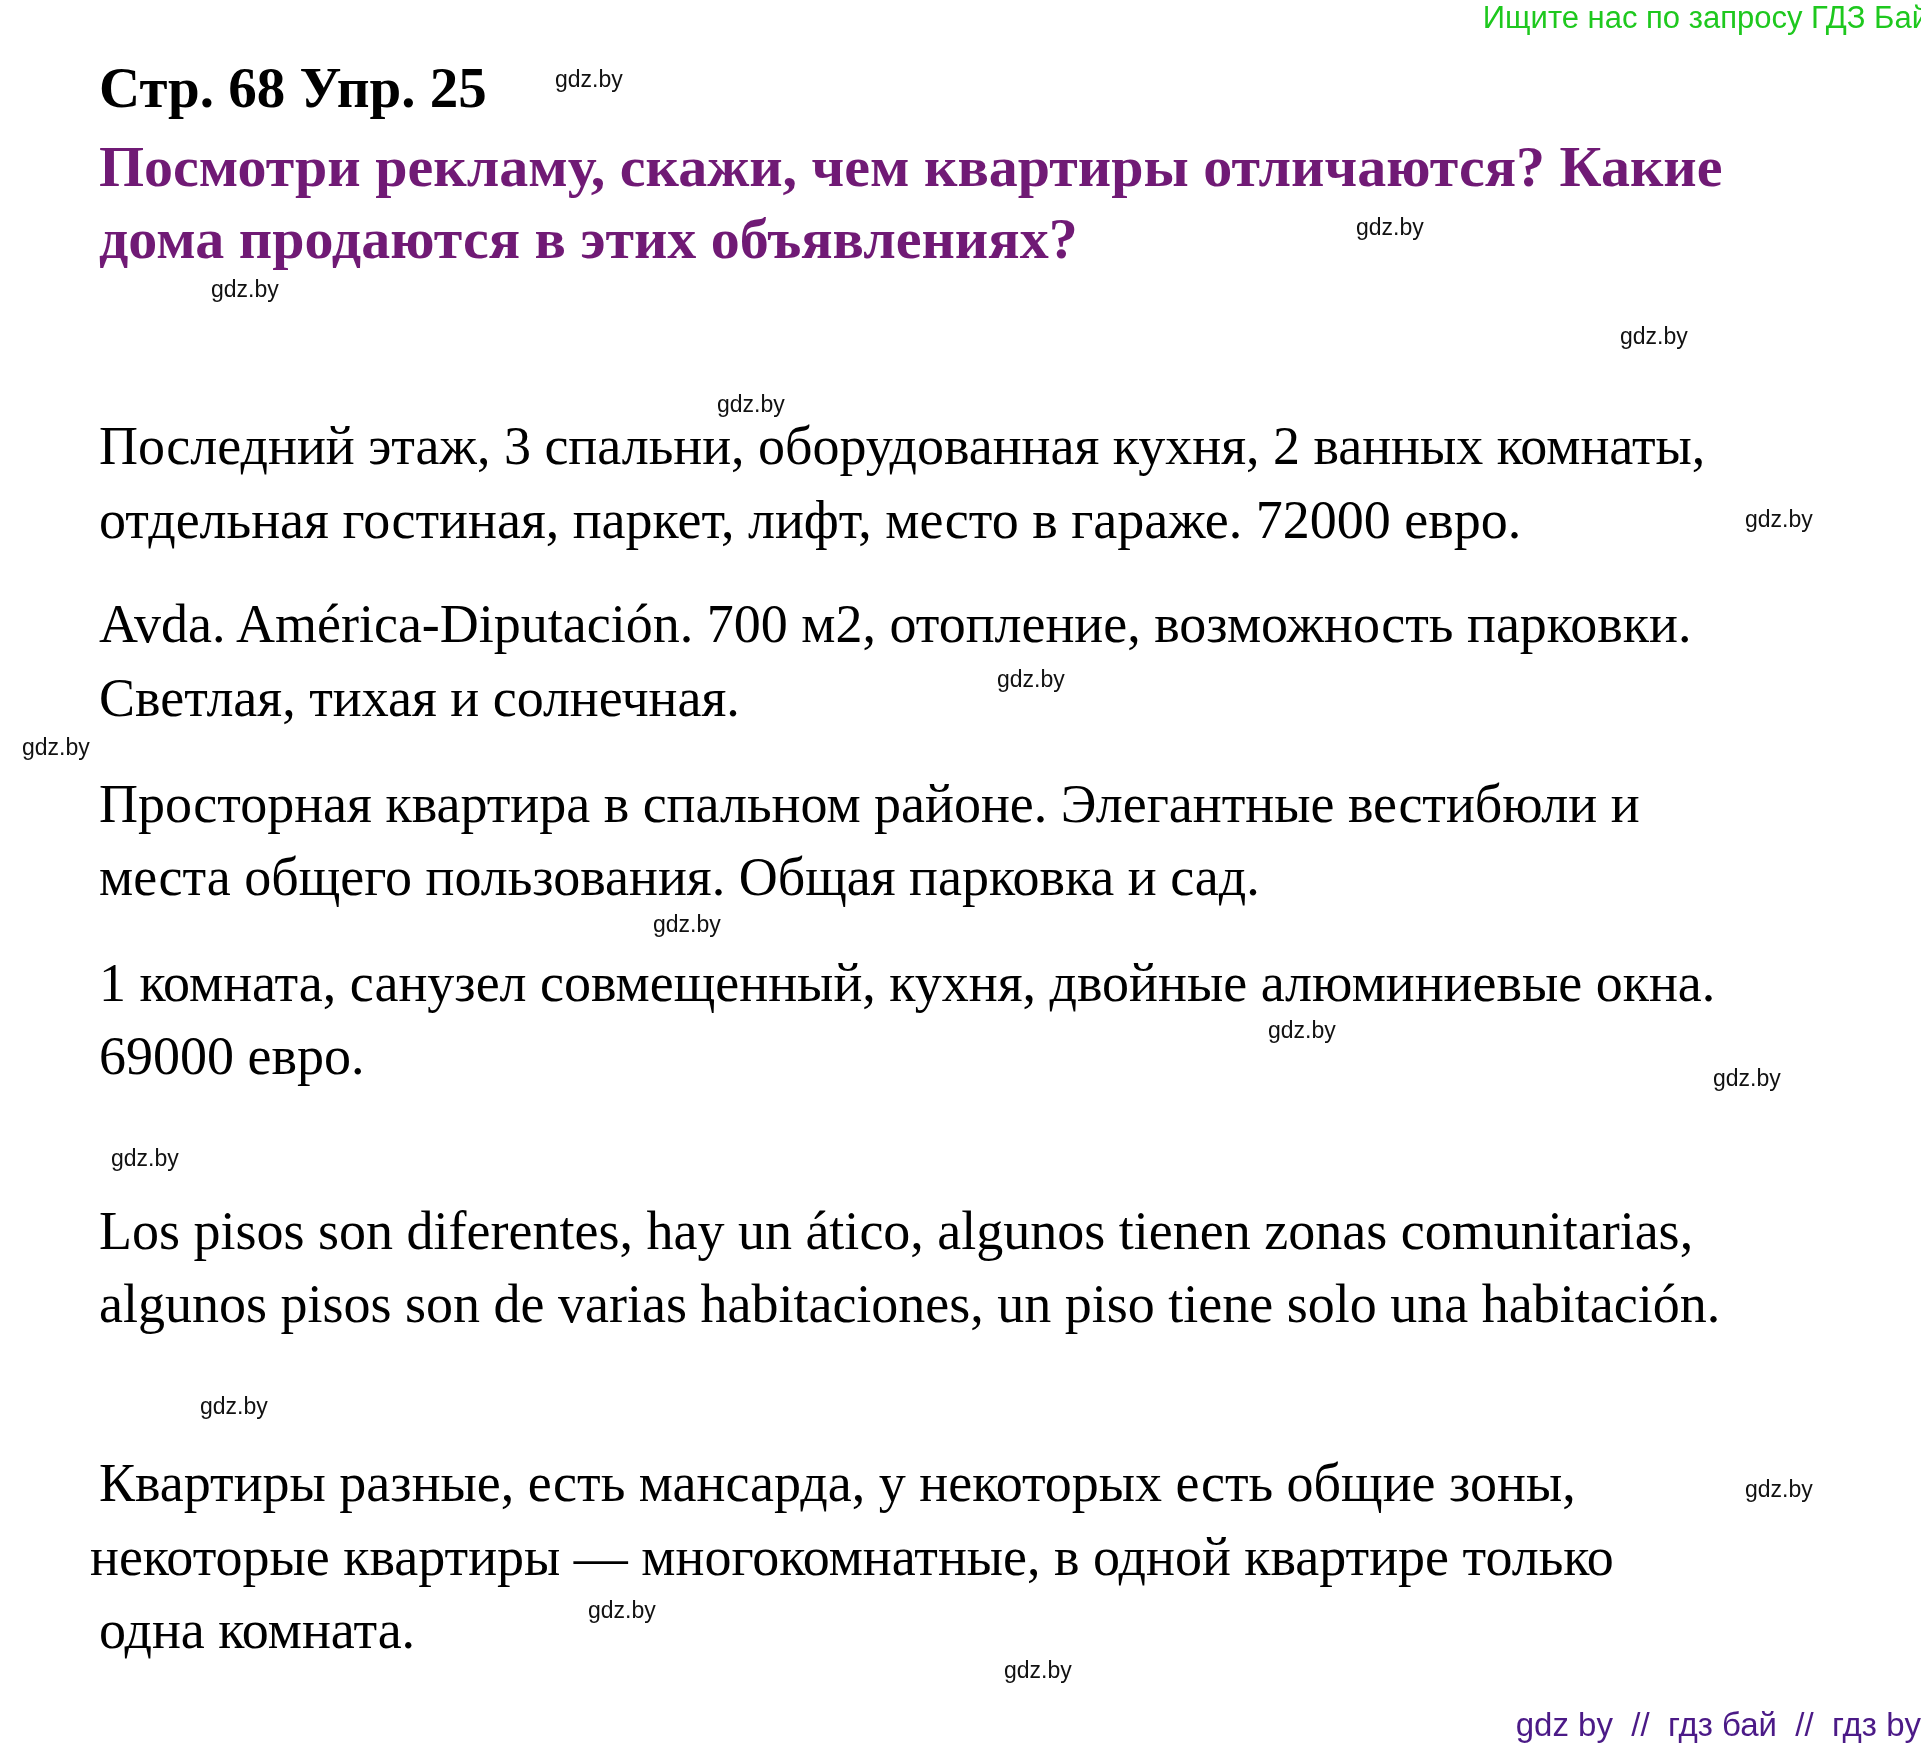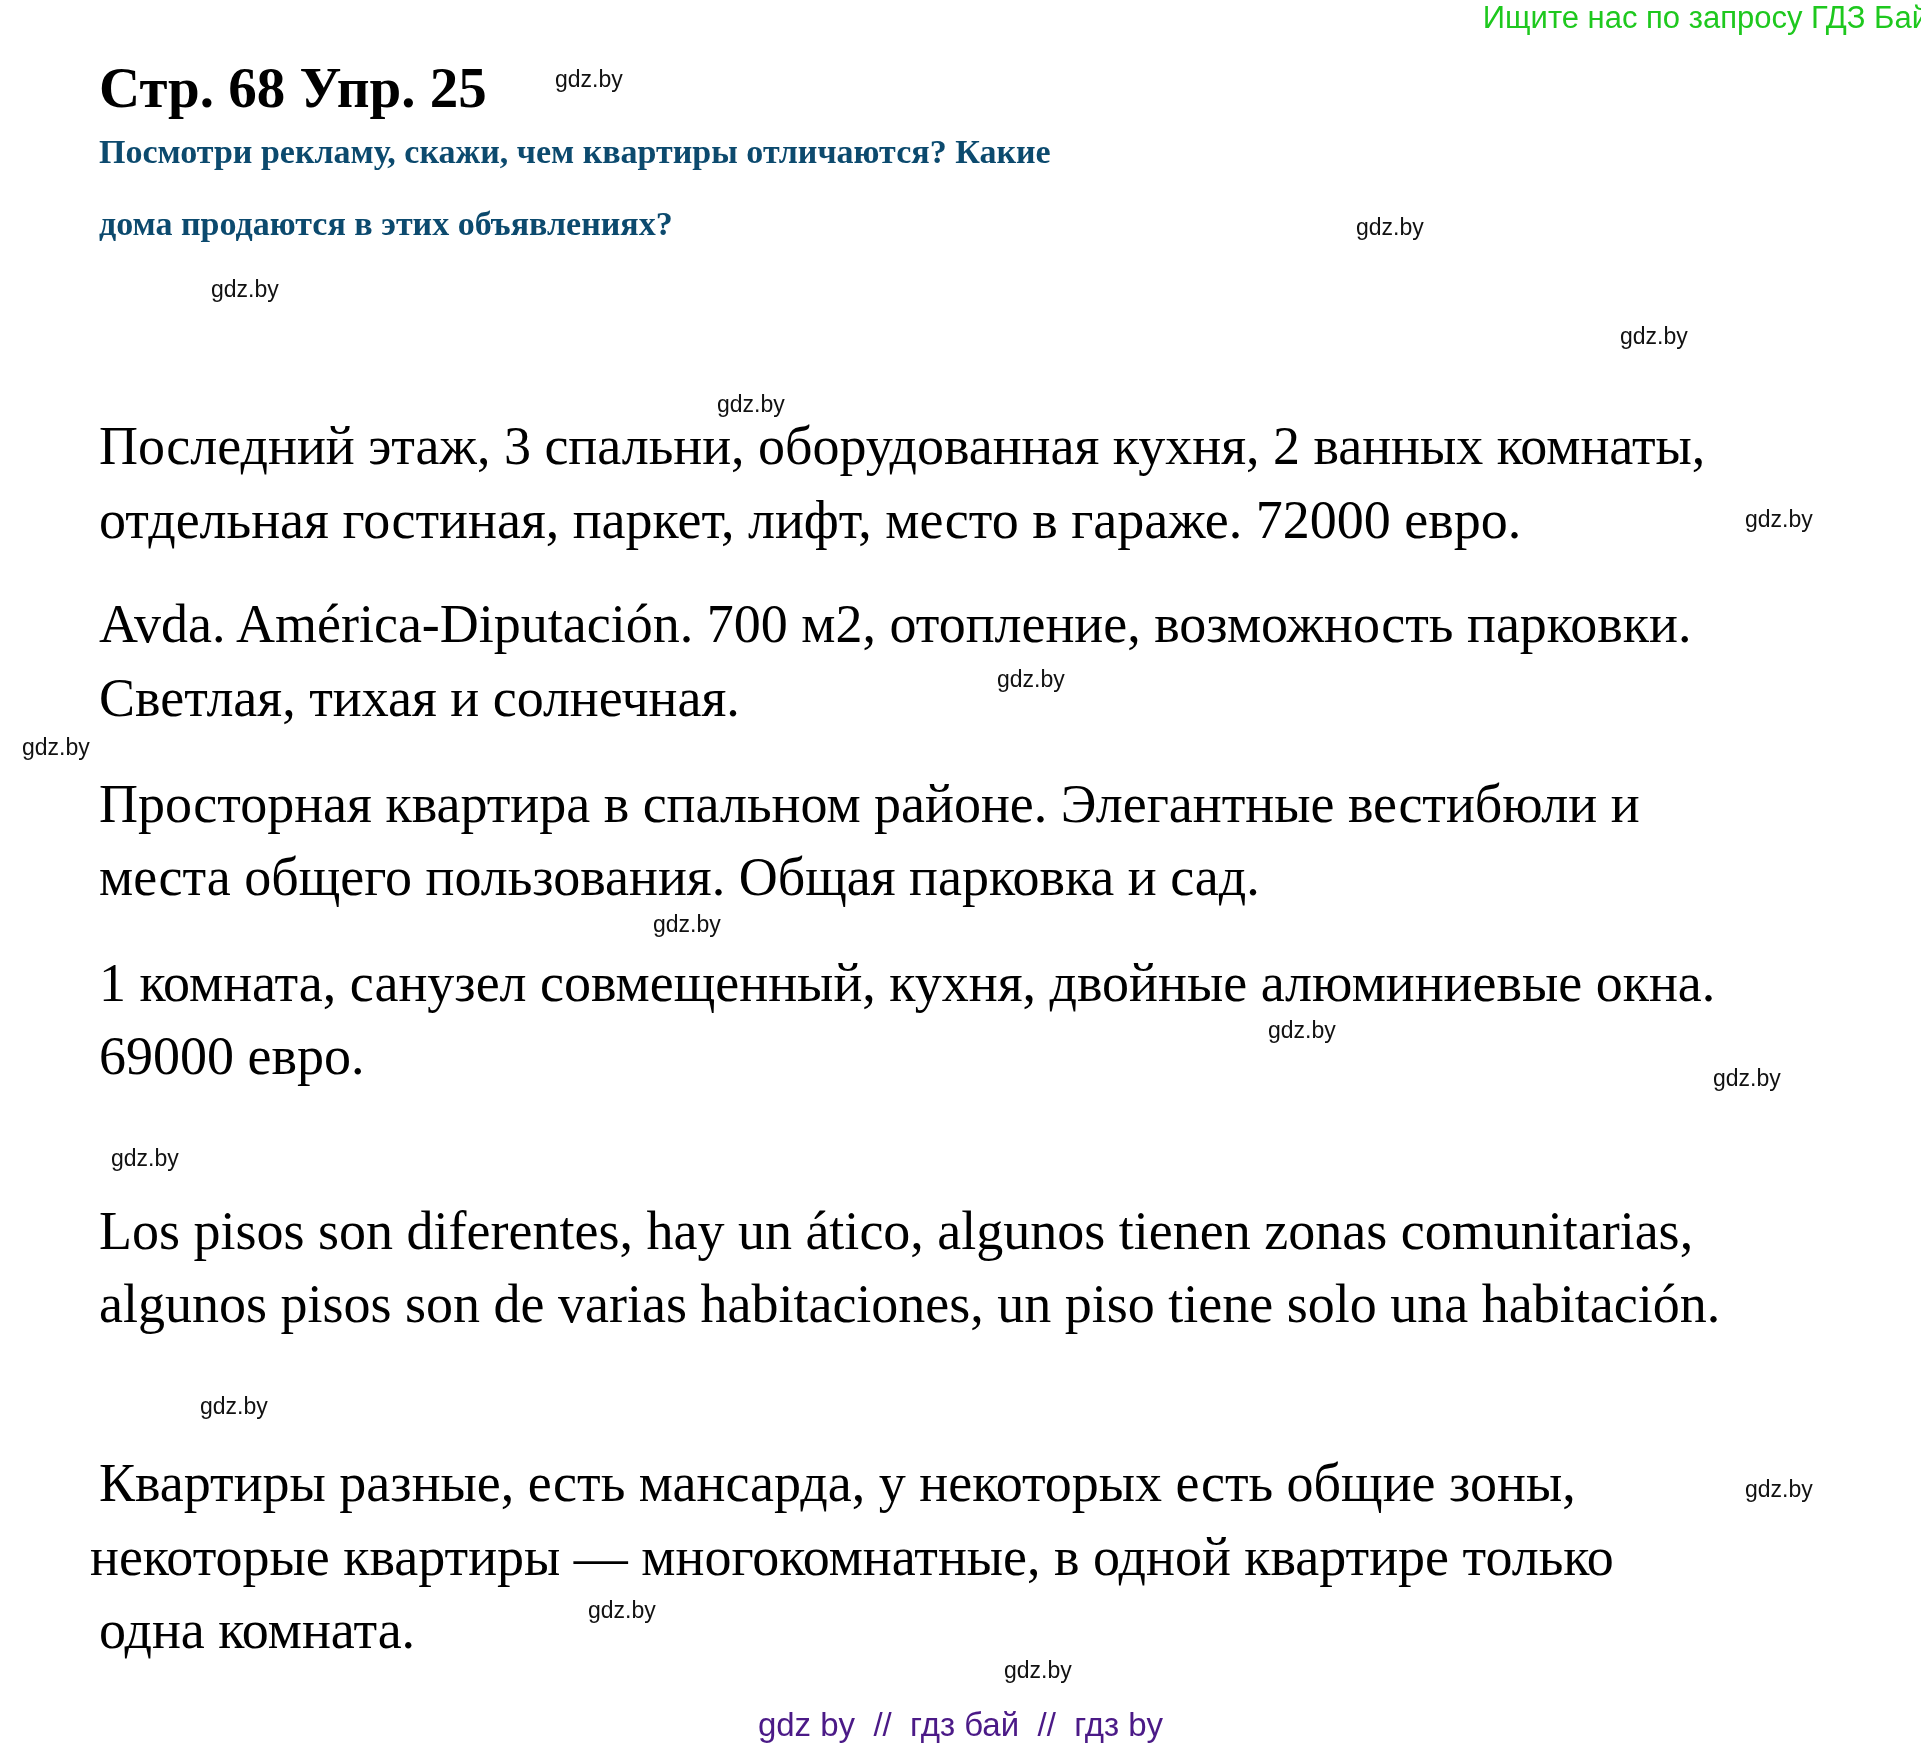--- a/index.html
+++ b/index.html
@@ -1,23 +1,23 @@
 <!DOCTYPE html>
 <html><head>
 <meta charset="utf-8">
 <style>
   html, body { margin:0; padding:0; background:#ffffff; }
   body { width:1921px; height:1749px; position:relative; overflow:hidden; }
   .abs { position:absolute; white-space:nowrap; }
   .promo-top { font-family:"Liberation Sans", sans-serif; font-size:31px; color:#1ec81e; left:8px; width:1921px; text-align:right; top:0px; }
   .title { font-family:"Liberation Serif", serif; font-weight:bold; font-size:57px; color:#000; }
-  .question { font-family:"Liberation Serif", serif; font-weight:bold; font-size:34px; color:#0c4a6e; }
+  .question { font-family:"Liberation Serif", serif; font-weight:bold; font-size:58px; color:#701a75; }
   .body-text { font-family:"Liberation Serif", serif; font-size:54px; color:#000; }
   .wm { font-family:"Liberation Sans", sans-serif; font-size:23px; color:#111; }
-  .promo-bottom { font-family:"Liberation Sans", sans-serif; font-size:33px; color:#4b1a87; left:0; width:1921px; text-align:center; }
+  .promo-bottom { font-family:"Liberation Sans", sans-serif; font-size:33px; color:#4b1a87; left:0; width:1921px; text-align:right; }
 </style>
 </head>
 <body>
 
 <div class="abs promo-top" style="top:0px;">Ищите нас по запросу ГДЗ Бай</div>
 
 <div class="abs title" style="left:99px; top:55px;">Стр. 68 Упр. 25</div>
 <div class="abs wm" style="left:555px; top:66px;">gdz.by</div>
 
 <div class="abs question" style="left:99px; top:133px;">Посмотри рекламу, скажи, чем квартиры отличаются? Какие</div>

